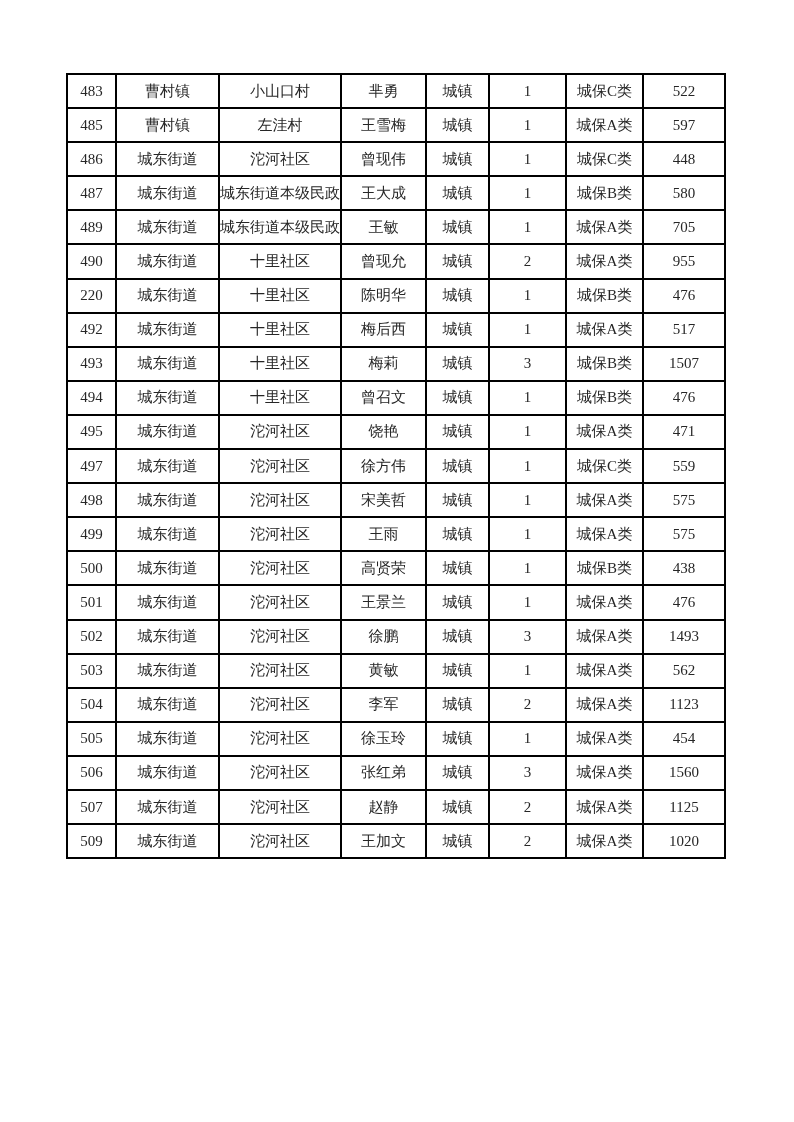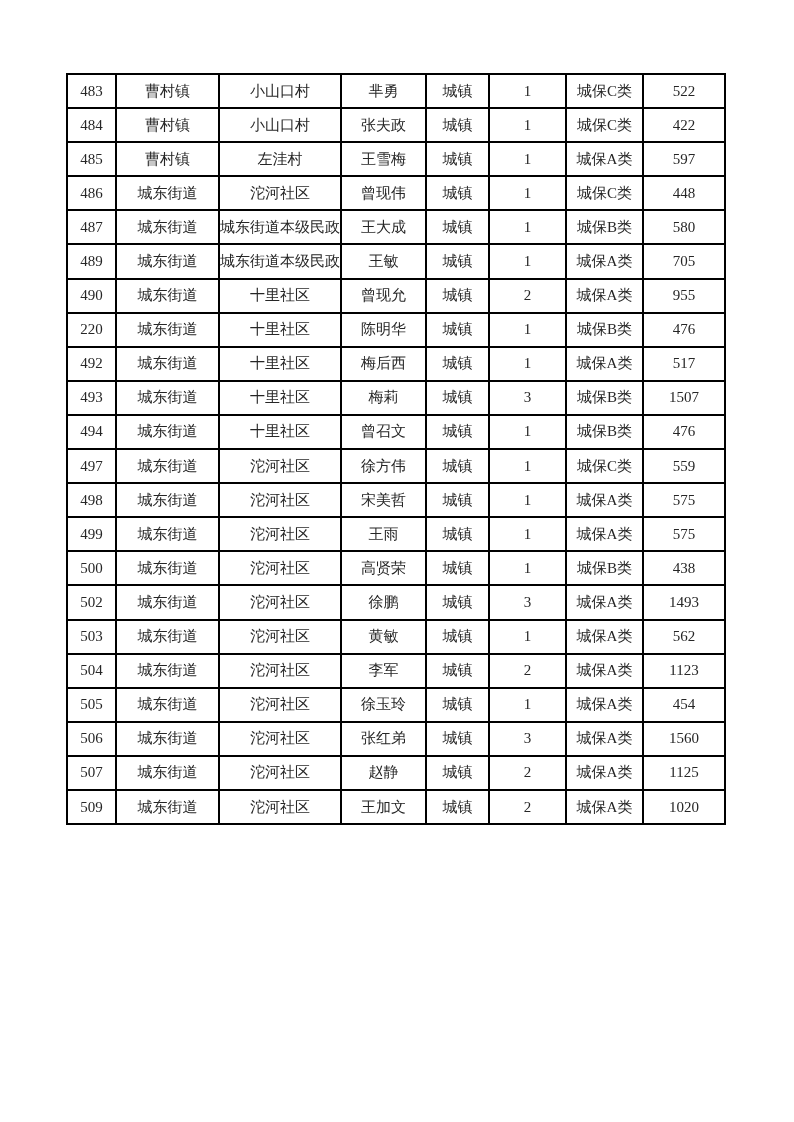--- a/index.html
+++ b/index.html
@@ -83,401 +83,427 @@
             <div class="cell-content">1</div>
           </td>
     <td>
             <div class="cell-content">城保C类</div>
           </td>
     <td>
             <div class="cell-content">522</div>
           </td>
   </tr>
 
-  <tr>
-    <td>
-            <div class="cell-content">484</div>
+
+  <tr>
+    <td>
+            <div class="cell-content">485</div>
           </td>
     <td>
             <div class="cell-content">曹村镇</div>
           </td>
     <td>
-            <div class="cell-content">小山口村</div>
-          </td>
-    <td>
-            <div class="cell-content">张夫政</div>
+            <div class="cell-content">左洼村</div>
+          </td>
+    <td>
+            <div class="cell-content">王雪梅</div>
+          </td>
+    <td>
+            <div class="cell-content">城镇</div>
+          </td>
+    <td>
+            <div class="cell-content">1</div>
+          </td>
+    <td>
+            <div class="cell-content">城保A类</div>
+          </td>
+    <td>
+            <div class="cell-content">597</div>
+          </td>
+  </tr>
+
+  <tr>
+    <td>
+            <div class="cell-content">486</div>
+          </td>
+    <td>
+            <div class="cell-content">城东街道</div>
+          </td>
+    <td>
+            <div class="cell-content">沱河社区</div>
+          </td>
+    <td>
+            <div class="cell-content">曾现伟</div>
           </td>
     <td>
             <div class="cell-content">城镇</div>
           </td>
     <td>
             <div class="cell-content">1</div>
           </td>
     <td>
             <div class="cell-content">城保C类</div>
           </td>
     <td>
-            <div class="cell-content">422</div>
-          </td>
-  </tr>
-
-  <tr>
-    <td>
-            <div class="cell-content">485</div>
-          </td>
-    <td>
-            <div class="cell-content">曹村镇</div>
-          </td>
-    <td>
-            <div class="cell-content">左洼村</div>
-          </td>
-    <td>
-            <div class="cell-content">王雪梅</div>
-          </td>
-    <td>
-            <div class="cell-content">城镇</div>
-          </td>
-    <td>
-            <div class="cell-content">1</div>
-          </td>
-    <td>
-            <div class="cell-content">城保A类</div>
-          </td>
-    <td>
-            <div class="cell-content">597</div>
-          </td>
-  </tr>
-
-  <tr>
-    <td>
-            <div class="cell-content">486</div>
-          </td>
-    <td>
-            <div class="cell-content">城东街道</div>
-          </td>
-    <td>
-            <div class="cell-content">沱河社区</div>
-          </td>
-    <td>
-            <div class="cell-content">曾现伟</div>
+            <div class="cell-content">448</div>
+          </td>
+  </tr>
+
+  <tr>
+    <td>
+            <div class="cell-content">487</div>
+          </td>
+    <td>
+            <div class="cell-content">城东街道</div>
+          </td>
+    <td>
+            <div class="cell-content">城东街道本级民政</div>
+          </td>
+    <td>
+            <div class="cell-content">王大成</div>
+          </td>
+    <td>
+            <div class="cell-content">城镇</div>
+          </td>
+    <td>
+            <div class="cell-content">1</div>
+          </td>
+    <td>
+            <div class="cell-content">城保B类</div>
+          </td>
+    <td>
+            <div class="cell-content">580</div>
+          </td>
+  </tr>
+
+
+  <tr>
+    <td>
+            <div class="cell-content">489</div>
+          </td>
+    <td>
+            <div class="cell-content">城东街道</div>
+          </td>
+    <td>
+            <div class="cell-content">城东街道本级民政</div>
+          </td>
+    <td>
+            <div class="cell-content">王敏</div>
+          </td>
+    <td>
+            <div class="cell-content">城镇</div>
+          </td>
+    <td>
+            <div class="cell-content">1</div>
+          </td>
+    <td>
+            <div class="cell-content">城保A类</div>
+          </td>
+    <td>
+            <div class="cell-content">705</div>
+          </td>
+  </tr>
+
+  <tr>
+    <td>
+            <div class="cell-content">490</div>
+          </td>
+    <td>
+            <div class="cell-content">城东街道</div>
+          </td>
+    <td>
+            <div class="cell-content">十里社区</div>
+          </td>
+    <td>
+            <div class="cell-content">曾现允</div>
+          </td>
+    <td>
+            <div class="cell-content">城镇</div>
+          </td>
+    <td>
+            <div class="cell-content">2</div>
+          </td>
+    <td>
+            <div class="cell-content">城保A类</div>
+          </td>
+    <td>
+            <div class="cell-content">955</div>
+          </td>
+  </tr>
+
+  <tr>
+    <td>
+            <div class="cell-content">220</div>
+          </td>
+    <td>
+            <div class="cell-content">城东街道</div>
+          </td>
+    <td>
+            <div class="cell-content">十里社区</div>
+          </td>
+    <td>
+            <div class="cell-content">陈明华</div>
+          </td>
+    <td>
+            <div class="cell-content">城镇</div>
+          </td>
+    <td>
+            <div class="cell-content">1</div>
+          </td>
+    <td>
+            <div class="cell-content">城保B类</div>
+          </td>
+    <td>
+            <div class="cell-content">476</div>
+          </td>
+  </tr>
+
+  <tr>
+    <td>
+            <div class="cell-content">492</div>
+          </td>
+    <td>
+            <div class="cell-content">城东街道</div>
+          </td>
+    <td>
+            <div class="cell-content">十里社区</div>
+          </td>
+    <td>
+            <div class="cell-content">梅后西</div>
+          </td>
+    <td>
+            <div class="cell-content">城镇</div>
+          </td>
+    <td>
+            <div class="cell-content">1</div>
+          </td>
+    <td>
+            <div class="cell-content">城保A类</div>
+          </td>
+    <td>
+            <div class="cell-content">517</div>
+          </td>
+  </tr>
+
+  <tr>
+    <td>
+            <div class="cell-content">493</div>
+          </td>
+    <td>
+            <div class="cell-content">城东街道</div>
+          </td>
+    <td>
+            <div class="cell-content">十里社区</div>
+          </td>
+    <td>
+            <div class="cell-content">梅莉</div>
+          </td>
+    <td>
+            <div class="cell-content">城镇</div>
+          </td>
+    <td>
+            <div class="cell-content">3</div>
+          </td>
+    <td>
+            <div class="cell-content">城保B类</div>
+          </td>
+    <td>
+            <div class="cell-content">1507</div>
+          </td>
+  </tr>
+
+  <tr>
+    <td>
+            <div class="cell-content">494</div>
+          </td>
+    <td>
+            <div class="cell-content">城东街道</div>
+          </td>
+    <td>
+            <div class="cell-content">十里社区</div>
+          </td>
+    <td>
+            <div class="cell-content">曾召文</div>
+          </td>
+    <td>
+            <div class="cell-content">城镇</div>
+          </td>
+    <td>
+            <div class="cell-content">1</div>
+          </td>
+    <td>
+            <div class="cell-content">城保B类</div>
+          </td>
+    <td>
+            <div class="cell-content">476</div>
+          </td>
+  </tr>
+
+  <tr>
+    <td>
+            <div class="cell-content">495</div>
+          </td>
+    <td>
+            <div class="cell-content">城东街道</div>
+          </td>
+    <td>
+            <div class="cell-content">沱河社区</div>
+          </td>
+    <td>
+            <div class="cell-content">饶艳</div>
+          </td>
+    <td>
+            <div class="cell-content">城镇</div>
+          </td>
+    <td>
+            <div class="cell-content">1</div>
+          </td>
+    <td>
+            <div class="cell-content">城保A类</div>
+          </td>
+    <td>
+            <div class="cell-content">471</div>
+          </td>
+  </tr>
+
+
+  <tr>
+    <td>
+            <div class="cell-content">497</div>
+          </td>
+    <td>
+            <div class="cell-content">城东街道</div>
+          </td>
+    <td>
+            <div class="cell-content">沱河社区</div>
+          </td>
+    <td>
+            <div class="cell-content">徐方伟</div>
           </td>
     <td>
             <div class="cell-content">城镇</div>
           </td>
     <td>
             <div class="cell-content">1</div>
           </td>
     <td>
             <div class="cell-content">城保C类</div>
           </td>
     <td>
-            <div class="cell-content">448</div>
-          </td>
-  </tr>
-
-  <tr>
-    <td>
-            <div class="cell-content">487</div>
-          </td>
-    <td>
-            <div class="cell-content">城东街道</div>
-          </td>
-    <td>
-            <div class="cell-content">城东街道本级民政</div>
-          </td>
-    <td>
-            <div class="cell-content">王大成</div>
+            <div class="cell-content">559</div>
+          </td>
+  </tr>
+
+  <tr>
+    <td>
+            <div class="cell-content">498</div>
+          </td>
+    <td>
+            <div class="cell-content">城东街道</div>
+          </td>
+    <td>
+            <div class="cell-content">沱河社区</div>
+          </td>
+    <td>
+            <div class="cell-content">宋美哲</div>
+          </td>
+    <td>
+            <div class="cell-content">城镇</div>
+          </td>
+    <td>
+            <div class="cell-content">1</div>
+          </td>
+    <td>
+            <div class="cell-content">城保A类</div>
+          </td>
+    <td>
+            <div class="cell-content">575</div>
+          </td>
+  </tr>
+
+  <tr>
+    <td>
+            <div class="cell-content">499</div>
+          </td>
+    <td>
+            <div class="cell-content">城东街道</div>
+          </td>
+    <td>
+            <div class="cell-content">沱河社区</div>
+          </td>
+    <td>
+            <div class="cell-content">王雨</div>
+          </td>
+    <td>
+            <div class="cell-content">城镇</div>
+          </td>
+    <td>
+            <div class="cell-content">1</div>
+          </td>
+    <td>
+            <div class="cell-content">城保A类</div>
+          </td>
+    <td>
+            <div class="cell-content">575</div>
+          </td>
+  </tr>
+
+  <tr>
+    <td>
+            <div class="cell-content">500</div>
+          </td>
+    <td>
+            <div class="cell-content">城东街道</div>
+          </td>
+    <td>
+            <div class="cell-content">沱河社区</div>
+          </td>
+    <td>
+            <div class="cell-content">高贤荣</div>
           </td>
     <td>
             <div class="cell-content">城镇</div>
           </td>
     <td>
             <div class="cell-content">1</div>
           </td>
     <td>
             <div class="cell-content">城保B类</div>
           </td>
     <td>
-            <div class="cell-content">580</div>
-          </td>
-  </tr>
-
-
-  <tr>
-    <td>
-            <div class="cell-content">489</div>
-          </td>
-    <td>
-            <div class="cell-content">城东街道</div>
-          </td>
-    <td>
-            <div class="cell-content">城东街道本级民政</div>
-          </td>
-    <td>
-            <div class="cell-content">王敏</div>
-          </td>
-    <td>
-            <div class="cell-content">城镇</div>
-          </td>
-    <td>
-            <div class="cell-content">1</div>
-          </td>
-    <td>
-            <div class="cell-content">城保A类</div>
-          </td>
-    <td>
-            <div class="cell-content">705</div>
-          </td>
-  </tr>
-
-  <tr>
-    <td>
-            <div class="cell-content">490</div>
-          </td>
-    <td>
-            <div class="cell-content">城东街道</div>
-          </td>
-    <td>
-            <div class="cell-content">十里社区</div>
-          </td>
-    <td>
-            <div class="cell-content">曾现允</div>
-          </td>
-    <td>
-            <div class="cell-content">城镇</div>
-          </td>
-    <td>
-            <div class="cell-content">2</div>
-          </td>
-    <td>
-            <div class="cell-content">城保A类</div>
-          </td>
-    <td>
-            <div class="cell-content">955</div>
-          </td>
-  </tr>
-
-  <tr>
-    <td>
-            <div class="cell-content">220</div>
-          </td>
-    <td>
-            <div class="cell-content">城东街道</div>
-          </td>
-    <td>
-            <div class="cell-content">十里社区</div>
-          </td>
-    <td>
-            <div class="cell-content">陈明华</div>
-          </td>
-    <td>
-            <div class="cell-content">城镇</div>
-          </td>
-    <td>
-            <div class="cell-content">1</div>
-          </td>
-    <td>
-            <div class="cell-content">城保B类</div>
+            <div class="cell-content">438</div>
+          </td>
+  </tr>
+
+  <tr>
+    <td>
+            <div class="cell-content">501</div>
+          </td>
+    <td>
+            <div class="cell-content">城东街道</div>
+          </td>
+    <td>
+            <div class="cell-content">沱河社区</div>
+          </td>
+    <td>
+            <div class="cell-content">王景兰</div>
+          </td>
+    <td>
+            <div class="cell-content">城镇</div>
+          </td>
+    <td>
+            <div class="cell-content">1</div>
+          </td>
+    <td>
+            <div class="cell-content">城保A类</div>
           </td>
     <td>
             <div class="cell-content">476</div>
           </td>
   </tr>
-
-  <tr>
-    <td>
-            <div class="cell-content">492</div>
-          </td>
-    <td>
-            <div class="cell-content">城东街道</div>
-          </td>
-    <td>
-            <div class="cell-content">十里社区</div>
-          </td>
-    <td>
-            <div class="cell-content">梅后西</div>
-          </td>
-    <td>
-            <div class="cell-content">城镇</div>
-          </td>
-    <td>
-            <div class="cell-content">1</div>
-          </td>
-    <td>
-            <div class="cell-content">城保A类</div>
-          </td>
-    <td>
-            <div class="cell-content">517</div>
-          </td>
-  </tr>
-
-  <tr>
-    <td>
-            <div class="cell-content">493</div>
-          </td>
-    <td>
-            <div class="cell-content">城东街道</div>
-          </td>
-    <td>
-            <div class="cell-content">十里社区</div>
-          </td>
-    <td>
-            <div class="cell-content">梅莉</div>
-          </td>
-    <td>
-            <div class="cell-content">城镇</div>
-          </td>
-    <td>
-            <div class="cell-content">3</div>
-          </td>
-    <td>
-            <div class="cell-content">城保B类</div>
-          </td>
-    <td>
-            <div class="cell-content">1507</div>
-          </td>
-  </tr>
-
-  <tr>
-    <td>
-            <div class="cell-content">494</div>
-          </td>
-    <td>
-            <div class="cell-content">城东街道</div>
-          </td>
-    <td>
-            <div class="cell-content">十里社区</div>
-          </td>
-    <td>
-            <div class="cell-content">曾召文</div>
-          </td>
-    <td>
-            <div class="cell-content">城镇</div>
-          </td>
-    <td>
-            <div class="cell-content">1</div>
-          </td>
-    <td>
-            <div class="cell-content">城保B类</div>
-          </td>
-    <td>
-            <div class="cell-content">476</div>
-          </td>
-  </tr>
-
-
-
-  <tr>
-    <td>
-            <div class="cell-content">497</div>
-          </td>
-    <td>
-            <div class="cell-content">城东街道</div>
-          </td>
-    <td>
-            <div class="cell-content">沱河社区</div>
-          </td>
-    <td>
-            <div class="cell-content">徐方伟</div>
-          </td>
-    <td>
-            <div class="cell-content">城镇</div>
-          </td>
-    <td>
-            <div class="cell-content">1</div>
-          </td>
-    <td>
-            <div class="cell-content">城保C类</div>
-          </td>
-    <td>
-            <div class="cell-content">559</div>
-          </td>
-  </tr>
-
-  <tr>
-    <td>
-            <div class="cell-content">498</div>
-          </td>
-    <td>
-            <div class="cell-content">城东街道</div>
-          </td>
-    <td>
-            <div class="cell-content">沱河社区</div>
-          </td>
-    <td>
-            <div class="cell-content">宋美哲</div>
-          </td>
-    <td>
-            <div class="cell-content">城镇</div>
-          </td>
-    <td>
-            <div class="cell-content">1</div>
-          </td>
-    <td>
-            <div class="cell-content">城保A类</div>
-          </td>
-    <td>
-            <div class="cell-content">575</div>
-          </td>
-  </tr>
-
-  <tr>
-    <td>
-            <div class="cell-content">499</div>
-          </td>
-    <td>
-            <div class="cell-content">城东街道</div>
-          </td>
-    <td>
-            <div class="cell-content">沱河社区</div>
-          </td>
-    <td>
-            <div class="cell-content">王雨</div>
-          </td>
-    <td>
-            <div class="cell-content">城镇</div>
-          </td>
-    <td>
-            <div class="cell-content">1</div>
-          </td>
-    <td>
-            <div class="cell-content">城保A类</div>
-          </td>
-    <td>
-            <div class="cell-content">575</div>
-          </td>
-  </tr>
-
-  <tr>
-    <td>
-            <div class="cell-content">500</div>
-          </td>
-    <td>
-            <div class="cell-content">城东街道</div>
-          </td>
-    <td>
-            <div class="cell-content">沱河社区</div>
-          </td>
-    <td>
-            <div class="cell-content">高贤荣</div>
-          </td>
-    <td>
-            <div class="cell-content">城镇</div>
-          </td>
-    <td>
-            <div class="cell-content">1</div>
-          </td>
-    <td>
-            <div class="cell-content">城保B类</div>
-          </td>
-    <td>
-            <div class="cell-content">438</div>
-          </td>
-  </tr>
-
 
   <tr>
     <td>
             <div class="cell-content">502</div>
           </td>
     <td>
             <div class="cell-content">城东街道</div>
           </td>
     <td>
             <div class="cell-content">沱河社区</div>

